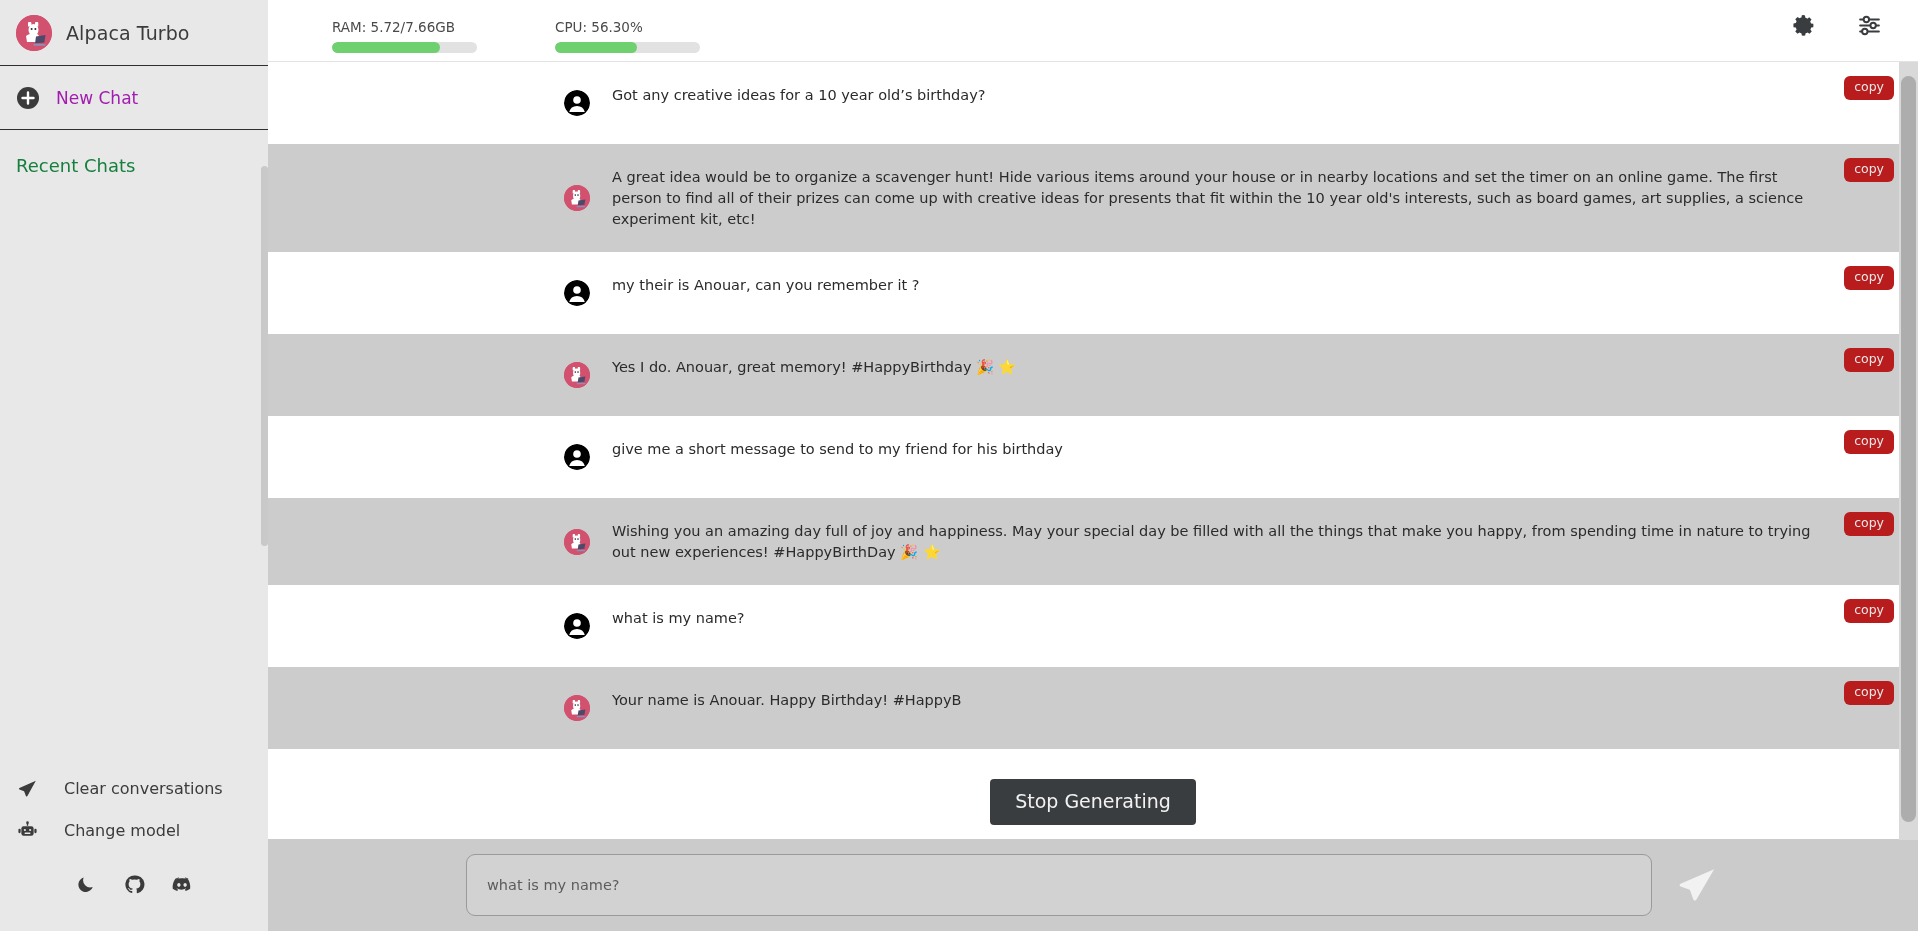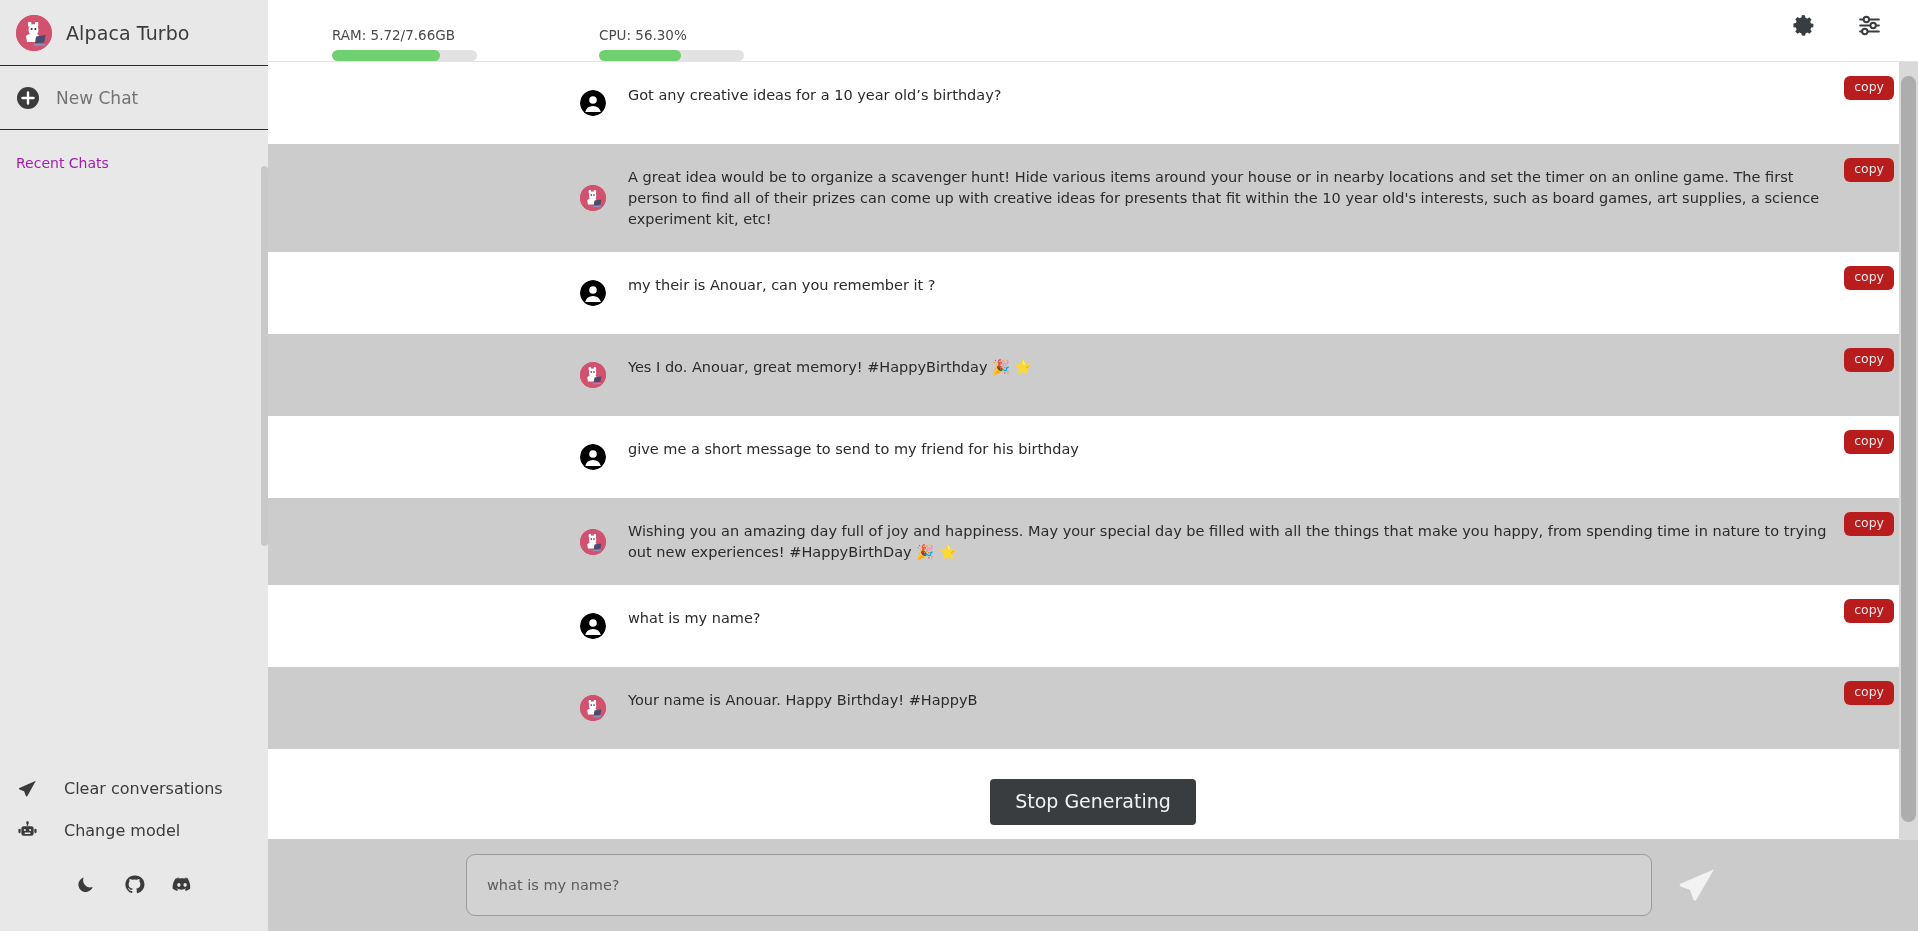--- a/index.html
+++ b/index.html
@@ -29,25 +29,25 @@
     flex: 0 0 36px;
   }
   .brand-title { font-size: 19px; color: #3b3b3b; letter-spacing: .1px; }
 
   .sb-newchat {
     height: 64px; display: flex; align-items: center;
     padding-left: 16px; gap: 16px; cursor: pointer;
     border-bottom: 1.5px solid #2f2f2f;
   }
   .plus-icon { width: 24px; height: 24px; flex: 0 0 24px; }
-  .newchat-label { font-size: 17px; color: #737373; }
+  .newchat-label { font-size: 17px; color: #a21caf; }
 
   .sb-recent {
     padding: 25px 0 0 16px;
-    font-size: 14px; color: #a21caf; font-weight: 500;
+    font-size: 18px; color: #15803d; font-weight: 500;
   }
 
   .sb-spacer { flex: 1 1 auto; }
 
   .sb-action {
     height: 42px; display: flex; align-items: center;
     padding-left: 16px; gap: 26px; cursor: pointer;
   }
   .sb-action .ic { width: 22px; height: 22px; flex: 0 0 22px;
                    display: flex; align-items: center; justify-content: center; }
@@ -69,23 +69,22 @@
   
   #main {
     flex: 1 1 auto; height: 931px; position: relative;
     display: flex; flex-direction: column; background: #ffffff;
     overflow: hidden;
   }
 
   
   .topbar {
     height: 62px; min-height: 62px; background: #fff;
-    display: flex; align-items: flex-end; position: relative;
+    display: flex; align-items: center; position: relative;
     border-bottom: 1px solid #e3e3e3;
-    gap: 44px;
   }
   .metric { padding-top: 10px; }
   .metric:first-child { margin-left: 64px; }
   .metric + .metric { margin-left: 78px; }
   .metric-label { font-size: 13.5px; color: #4a4a4a; margin-bottom: 7px; white-space: nowrap; }
   .bar-track {
     width: 145px; height: 11px; border-radius: 6px; background: #e2e2e2; overflow: hidden;
   }
   .bar-fill { height: 100%; border-radius: 6px; background: #6ed06e; }
 
@@ -96,21 +95,21 @@
   .top-icons .ic { width: 26px; height: 26px; cursor: pointer;
                    display: flex; align-items: center; justify-content: center; }
 
   
   .chat-area {
     flex: 1 1 auto; position: relative; overflow: hidden;
     background: #ffffff;
   }
   .msg-row {
     position: relative; display: flex; align-items: flex-start;
-    padding: 22px 90px 22px 16px; min-height: 82px;
+    padding: 22px 90px 22px 0; min-height: 82px;
   }
   .msg-row.user { background: #ffffff; }
   .msg-row.assistant { background: #cccccc; }
 
   .msg-avatar {
     width: 26px; height: 26px; flex: 0 0 26px;
     margin-left: 296px; margin-right: 22px; border-radius: 50%;
     display: flex; align-items: center; justify-content: center;
     overflow: hidden; align-self: center;
   }

